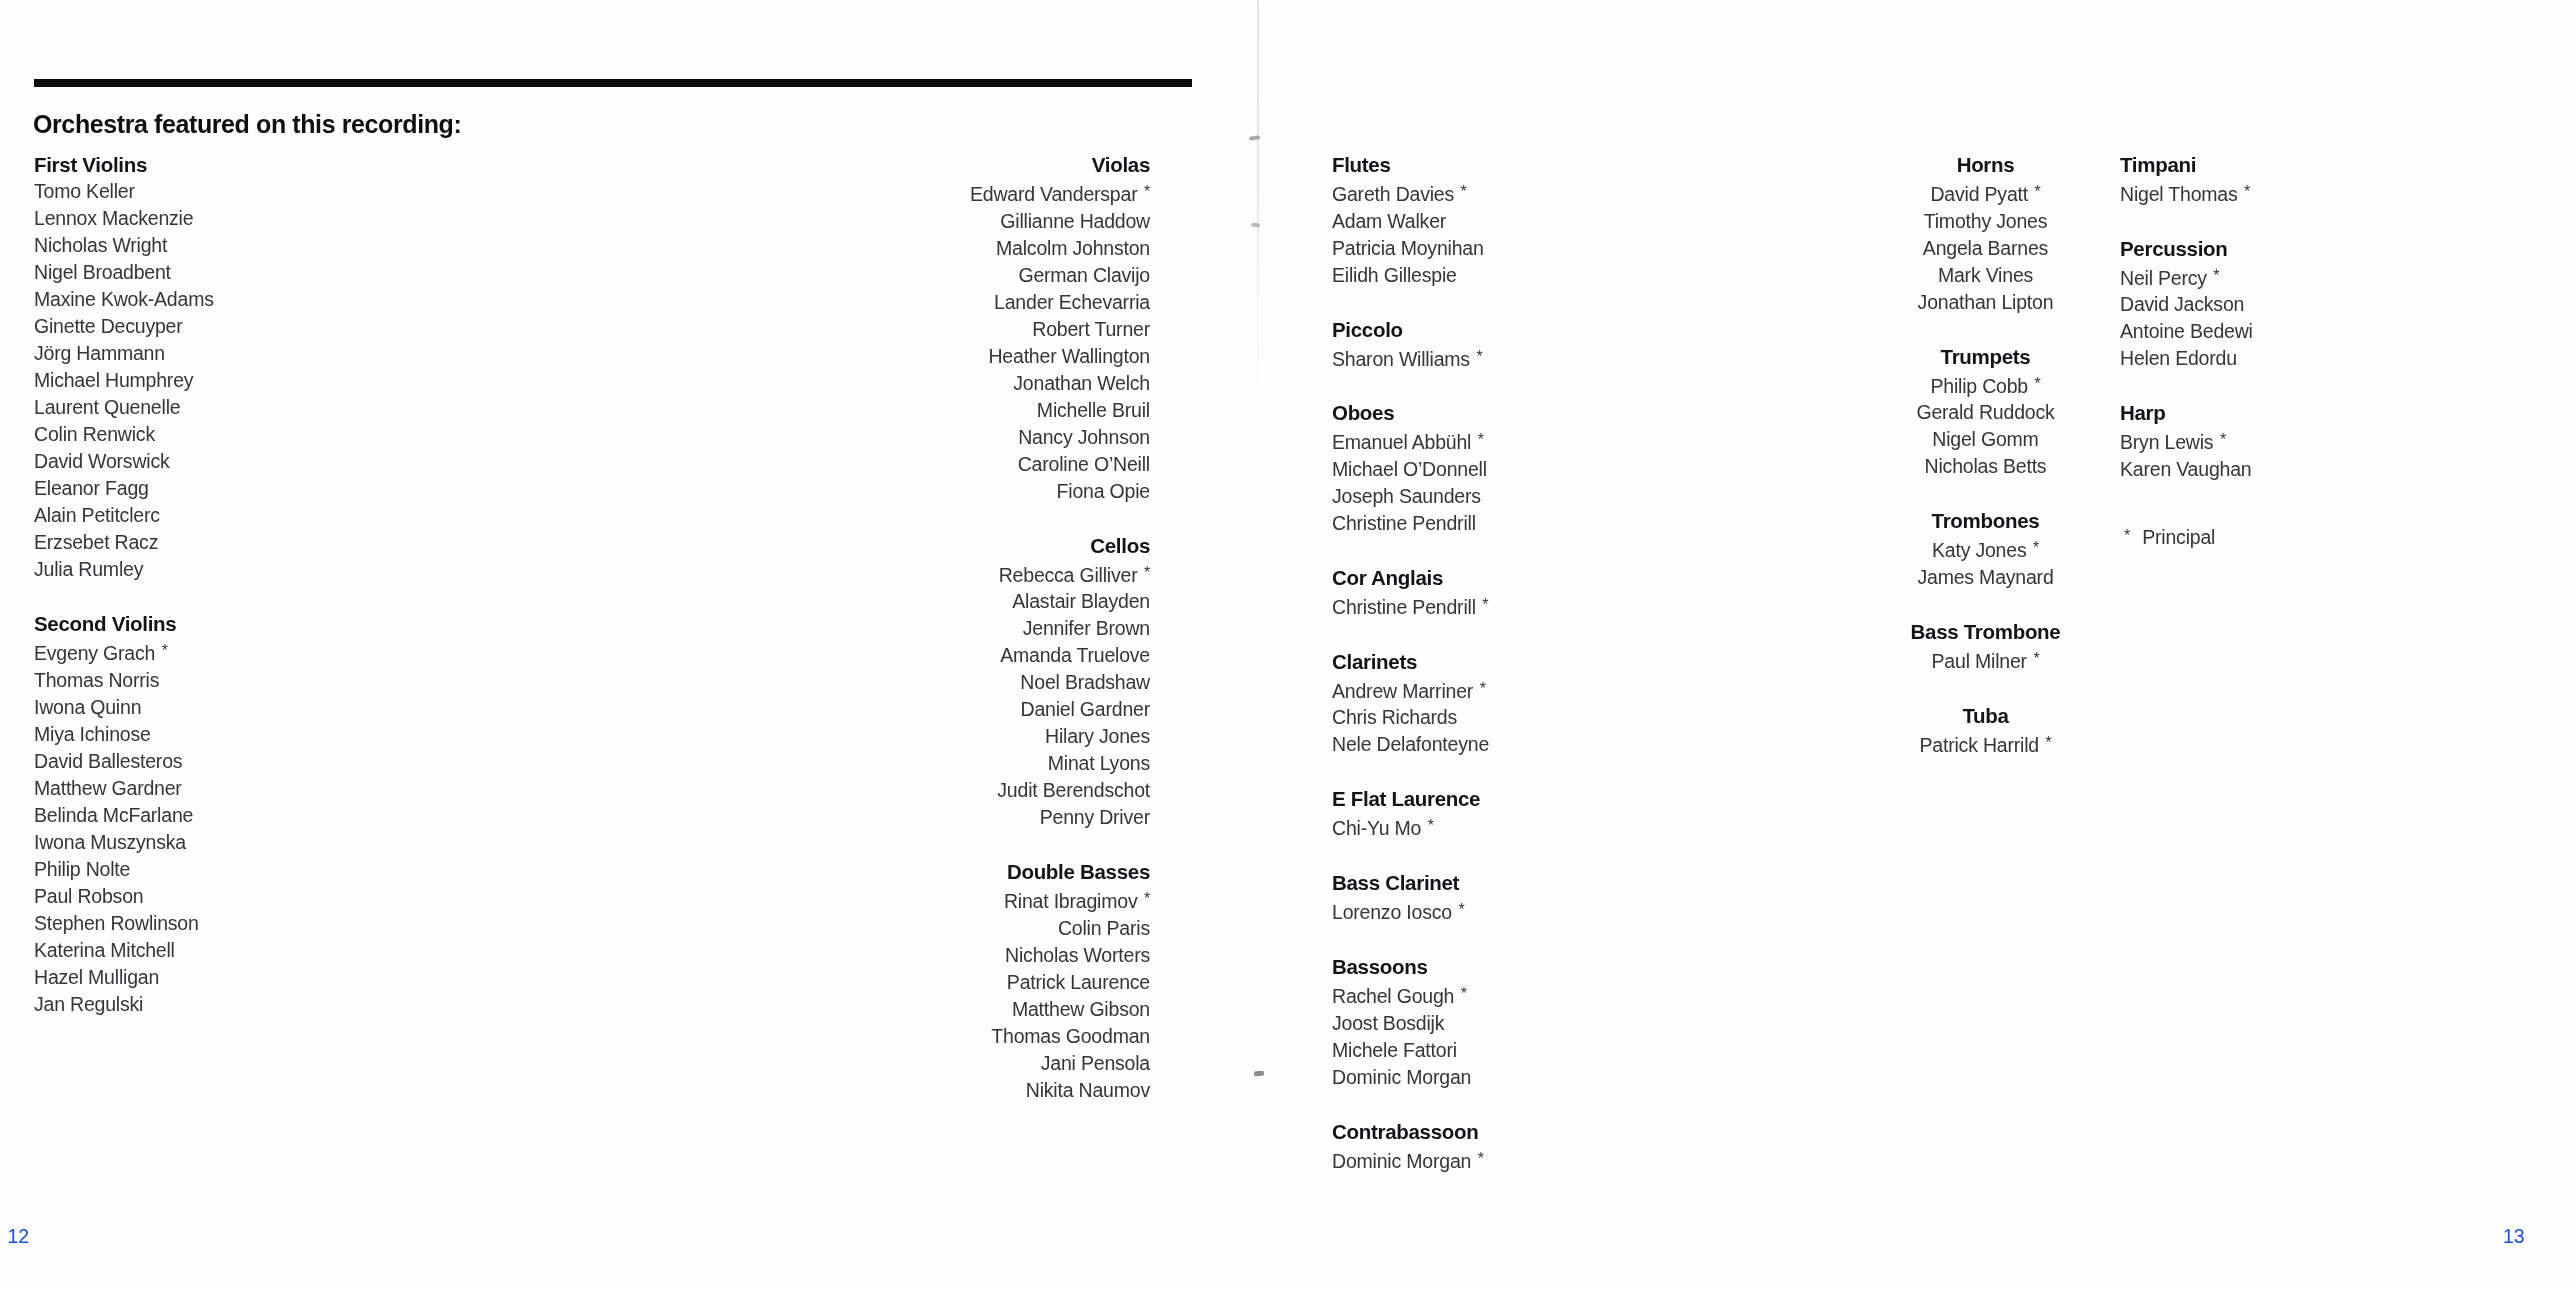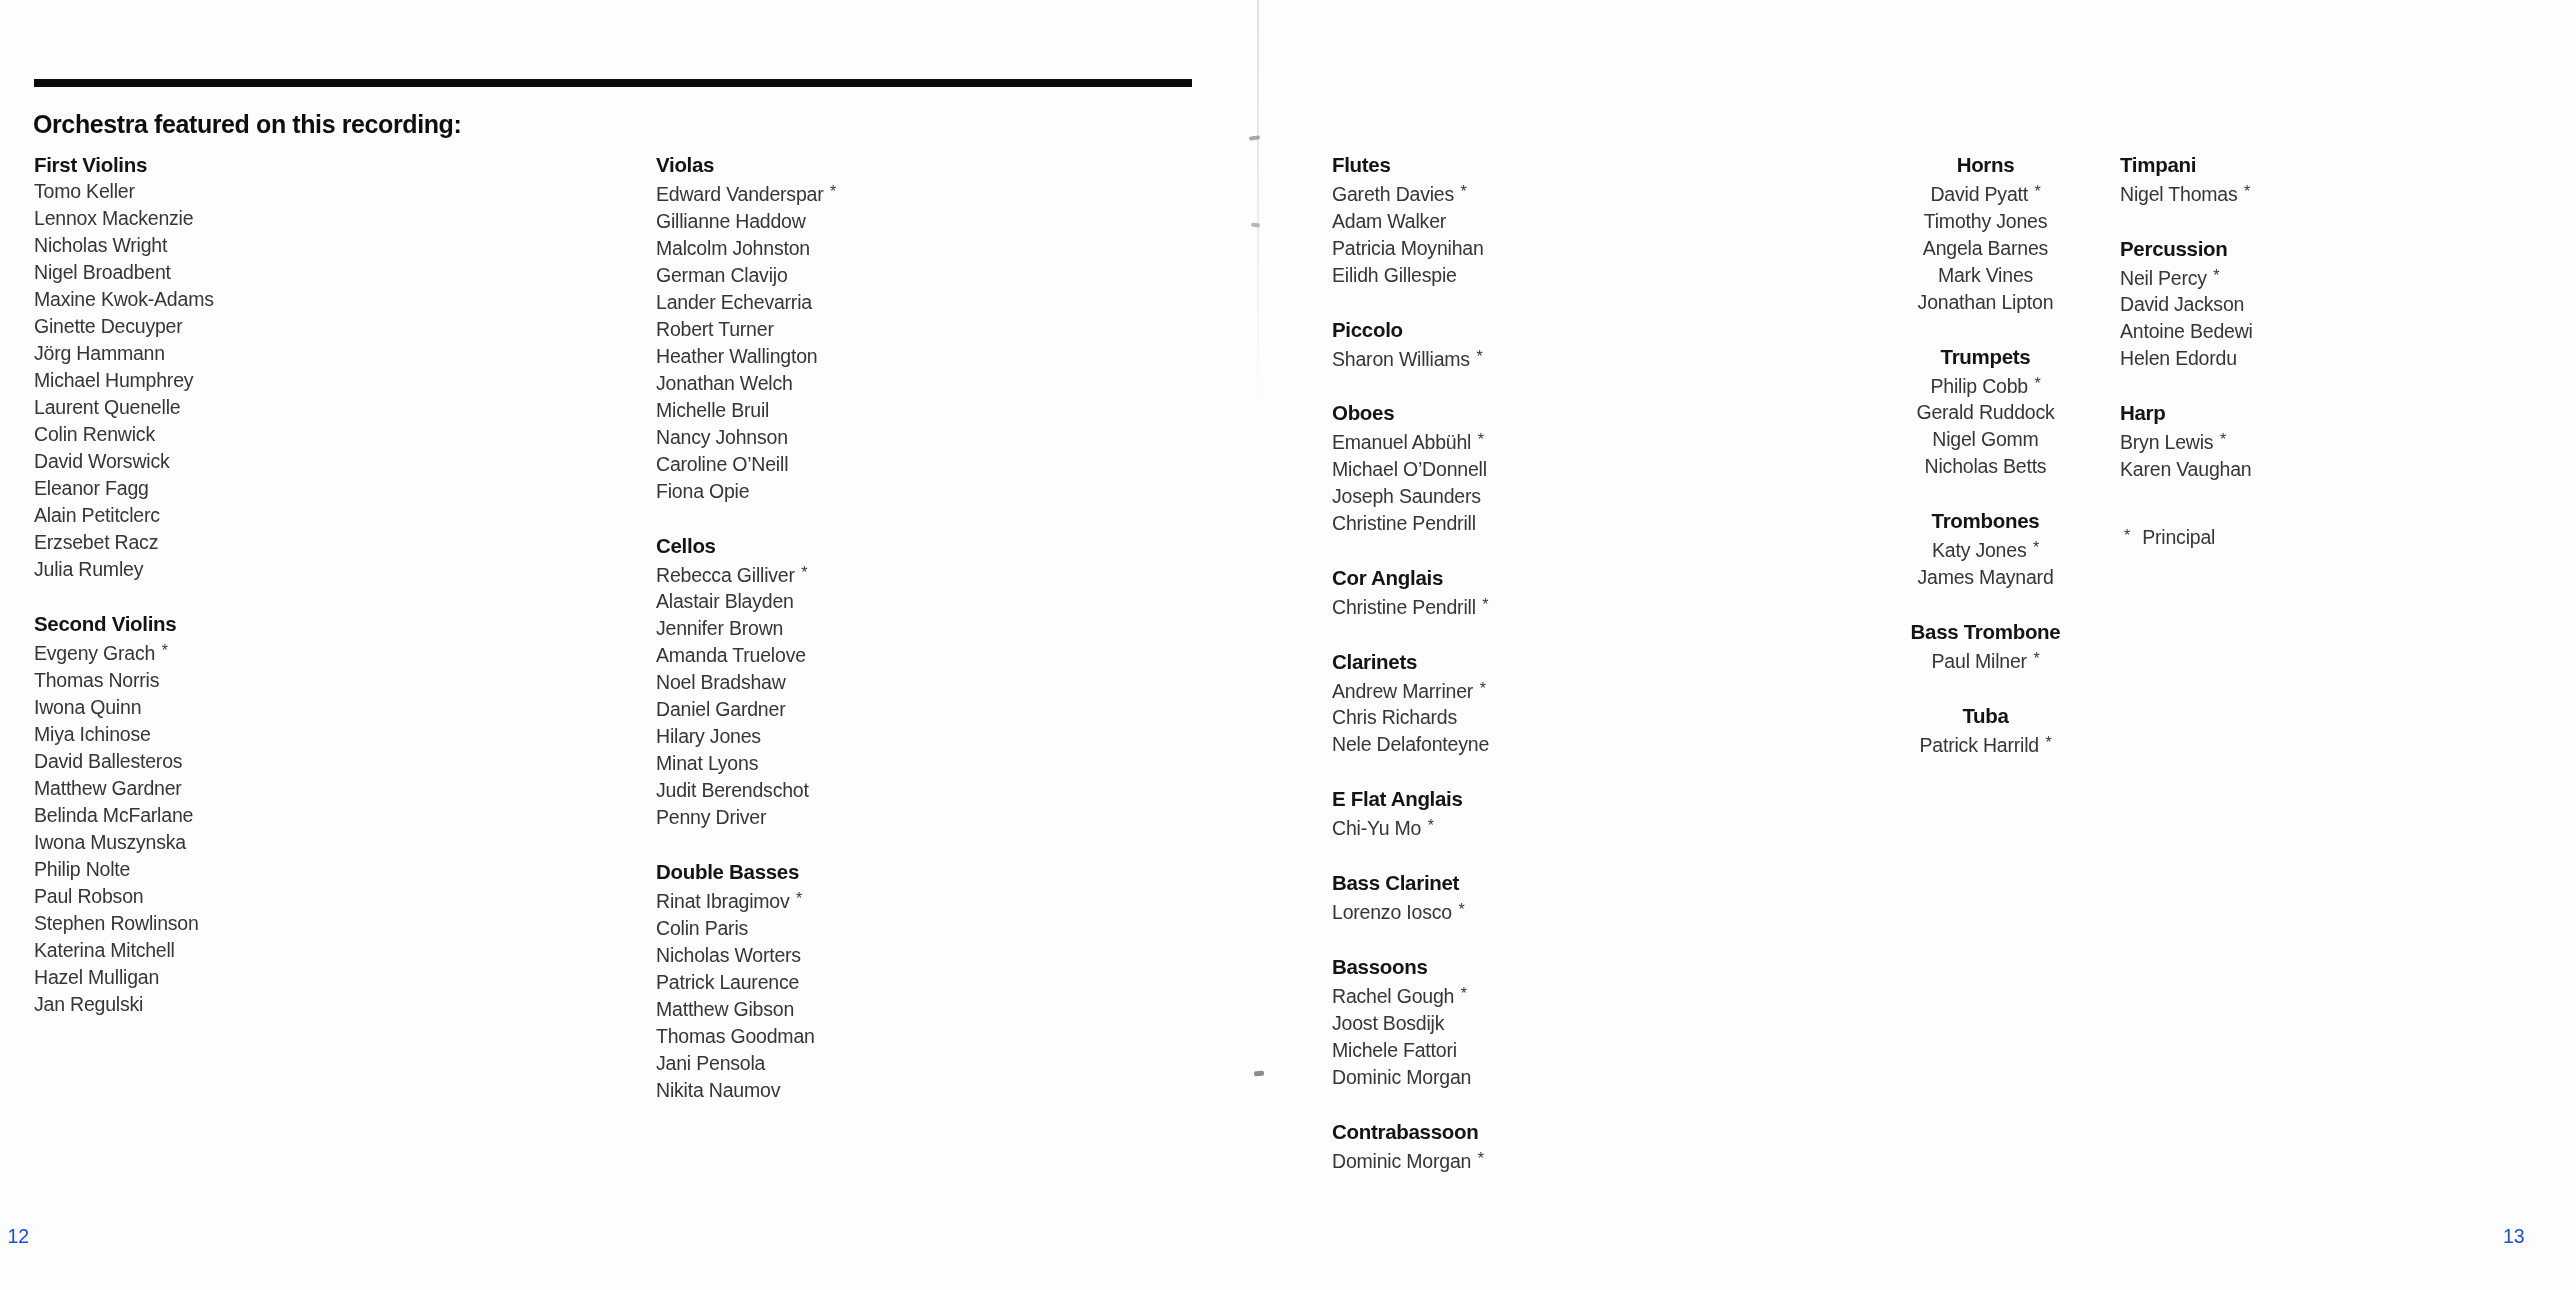--- a/index.html
+++ b/index.html
@@ -34,21 +34,21 @@
     letter-spacing: -0.4px;
     color: #0f0f12;
     white-space: nowrap;
   }
   .col {
     position: absolute;
     top: 151px;
     width: 521px;
   }
   .col-1 { left: 34px; }
-  .col-2 { left: 656px; }
+  .col-2 { left: 629px; text-align: right; }
   .col-3 { left: 1332px; }
   .col-4 { left: 1725px; text-align: center; }
   .col-5 { left: 2120px; }
   .sec { margin: 0 0 27px 0; }
   .sec h3 {
     margin: 0;
     font-size: 20.5px;
     line-height: 27px;
     font-weight: bold;
     letter-spacing: -0.3px;
@@ -228,21 +228,21 @@
         <h3>Cor Anglais</h3>
         <div class="member">Christine Pendrill<span class="star">*</span></div>
       </section>
       <section class="sec">
         <h3>Clarinets</h3>
         <div class="member">Andrew Marriner<span class="star">*</span></div>
         <div class="member">Chris Richards</div>
         <div class="member">Nele Delafonteyne</div>
       </section>
       <section class="sec">
-        <h3>E Flat Anglais</h3>
+        <h3>E Flat Laurence</h3>
         <div class="member">Chi-Yu Mo<span class="star">*</span></div>
       </section>
       <section class="sec">
         <h3>Bass Clarinet</h3>
         <div class="member">Lorenzo Iosco<span class="star">*</span></div>
       </section>
       <section class="sec">
         <h3>Bassoons</h3>
         <div class="member">Rachel Gough<span class="star">*</span></div>
         <div class="member">Joost Bosdijk</div>

